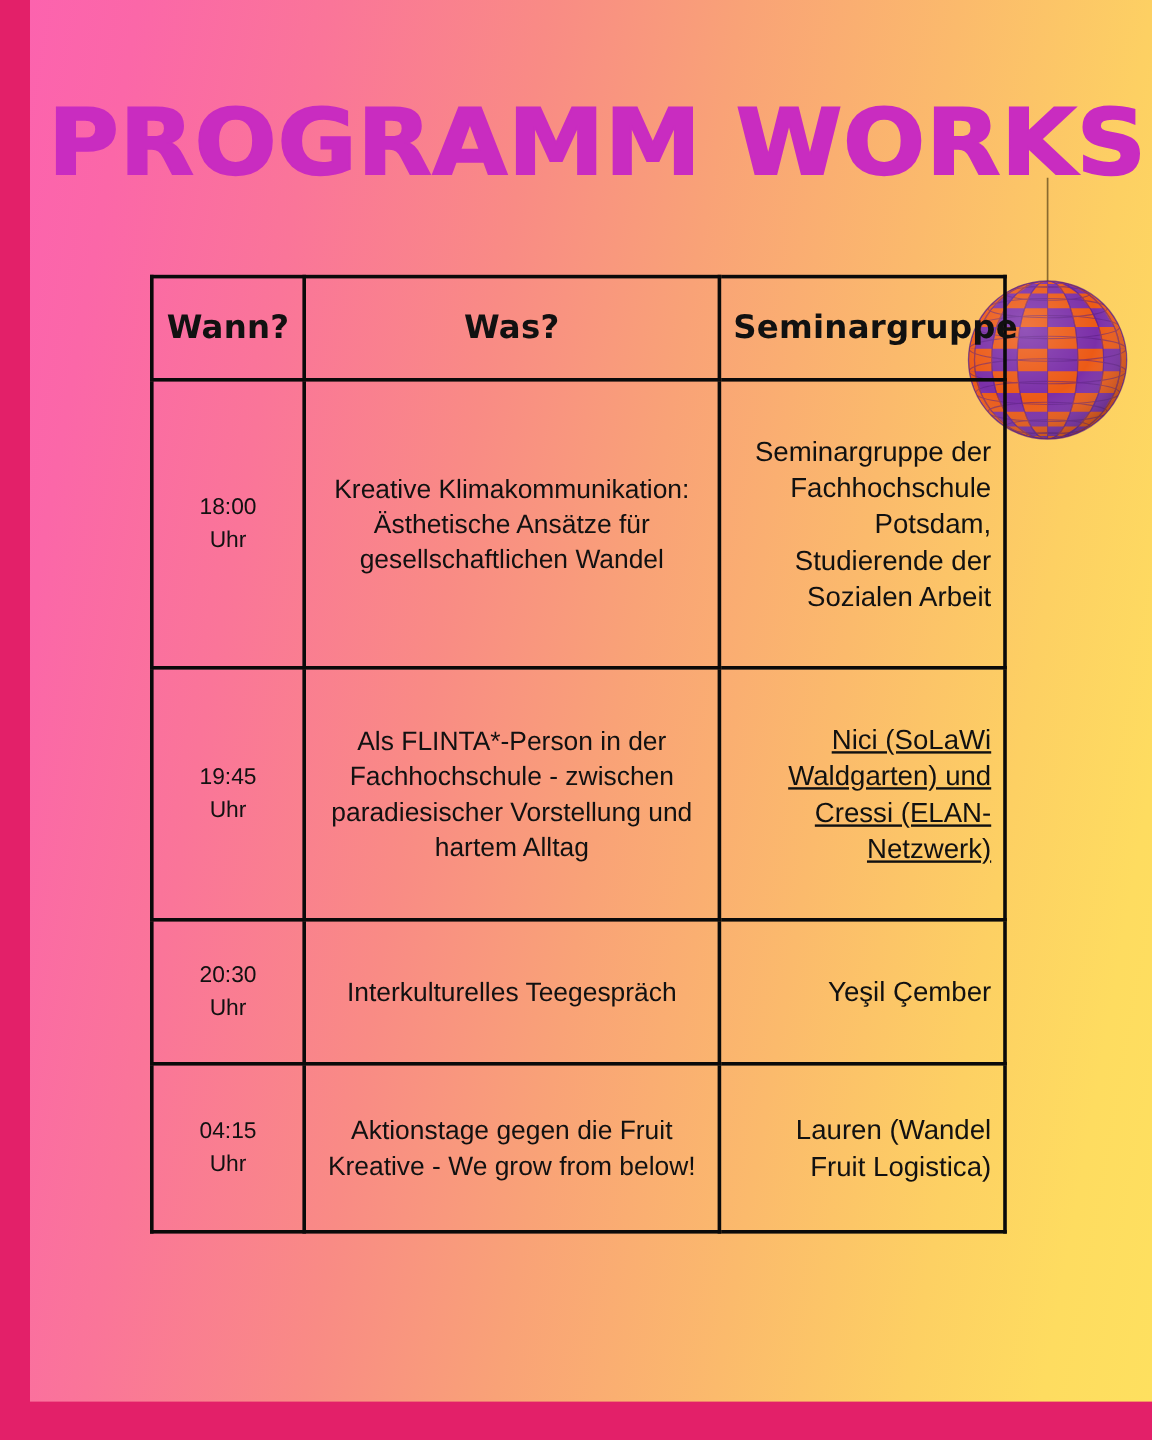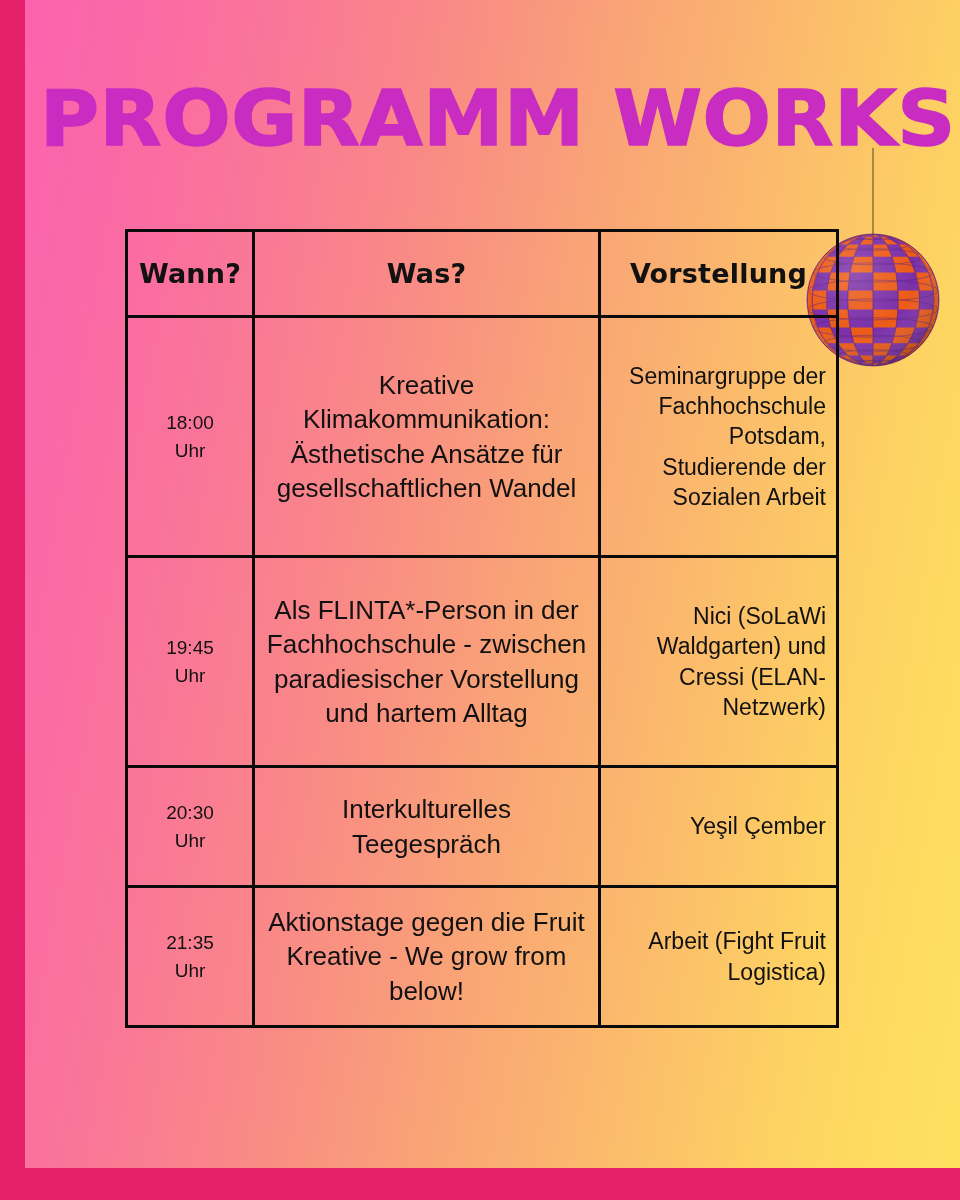--- a/index.html
+++ b/index.html
@@ -101,21 +101,21 @@
     font-weight: 700;
     font-size: 27px;
     letter-spacing: 0.2px;
     height: 86px;
   }
   th.h-when { font-size: 25px; }
   th.h-what { font-size: 29px; }
   th.h-org  { font-size: 27px; }
 
   #program-table tbody td {
-    font-size: 26px;
+    font-size: 22px;
     line-height: 1.32;
     font-weight: 400;
   }
   #program-table tbody td.when {
     font-size: 19px;
     line-height: 1.45;
     white-space: pre-line;
   }
   #program-table tbody td.org {
     font-size: 23px;
@@ -124,21 +124,21 @@
 
   tr.r0 td { height: 240px; }
   tr.r1 td { height: 210px; }
   tr.r2 td { height: 120px; }
   tr.r3 td { height: 140px; }
   tr.r4 td { height: 119px; }
 
   tr.r0 td.what { font-size: 23px; line-height: 1.42; }
   tr.r0 td.org  { font-size: 23px; line-height: 1.42; }
   tr.r1 td.what { font-size: 23px; line-height: 1.42; }
-  tr.r1 td.org  { font-size: 23px; line-height: 1.42; }
+  tr.r1 td.org  { font-size: 23px; line-height: 1.42; text-decoration: underline; }
   tr.r2 td.what { font-size: 22px; }
   tr.r2 td.org  { font-size: 23px; margin-top: 12px; }
   tr.r3 td.what { font-size: 23px; line-height: 1.45; }
   tr.r3 td.org  { font-size: 23px; line-height: 1.45; }
   tr.r4 td.what { font-size: 22px; }
 </style>
 </head>
 <body>
 
 <div id="poster">
@@ -252,21 +252,21 @@
   <table id="program-table">
     <colgroup>
       <col class="c-when">
         <col class="c-what">
         <col class="c-org">
     </colgroup>
     <thead>
       <tr>
         <th class="h-when">Wann?</th>
         <th class="h-what">Was?</th>
-        <th class="h-org">Vorstellung</th>
+        <th class="h-org">Seminargruppe</th>
       </tr>
     </thead>
     <tbody>
       <tr class="r0">
         <td class="when">18:00
 Uhr</td>
         <td class="what">Kreative Klimakommunikation: Ästhetische Ansätze für gesellschaftlichen Wandel</td>
         <td class="org">Seminargruppe der Fachhochschule Potsdam, Studierende der Sozialen Arbeit</td>
       </tr>
       <tr class="r1">
@@ -275,21 +275,21 @@
         <td class="what">Als FLINTA*-Person in der Fachhochschule - zwischen paradiesischer Vorstellung und hartem Alltag</td>
         <td class="org">Nici (SoLaWi Waldgarten) und Cressi (ELAN-Netzwerk)</td>
       </tr>
       <tr class="r2">
         <td class="when">20:30
 Uhr</td>
         <td class="what">Interkulturelles Teegespräch</td>
         <td class="org">Yeşil Çember</td>
       </tr>
       <tr class="r3">
-        <td class="when">21:35
+        <td class="when">04:15
 Uhr</td>
         <td class="what">Aktionstage gegen die Fruit Kreative - We grow from below!</td>
-        <td class="org">Arbeit (Fight Fruit Logistica)</td>
+        <td class="org">Lauren (Wandel Fruit Logistica)</td>
       </tr>
     </tbody>
   </table>
 
 </div>
 
 </body></html>

